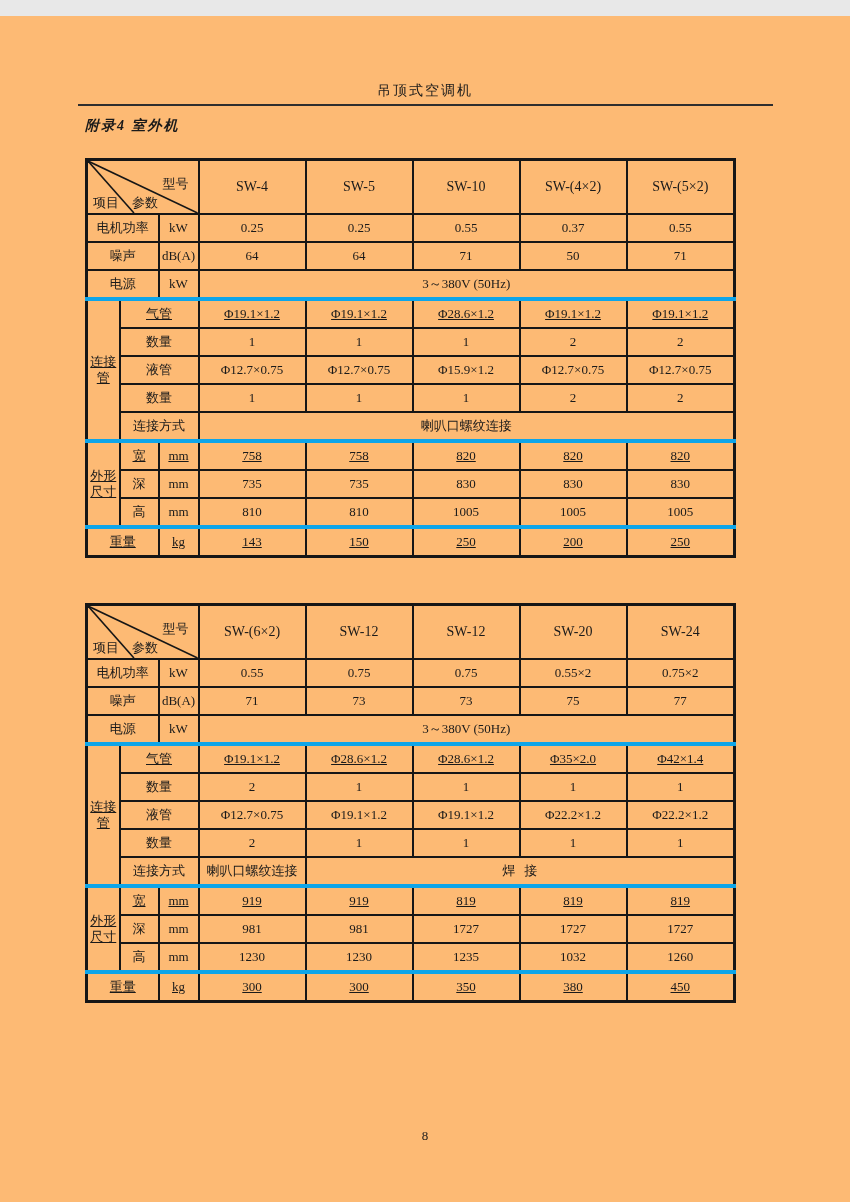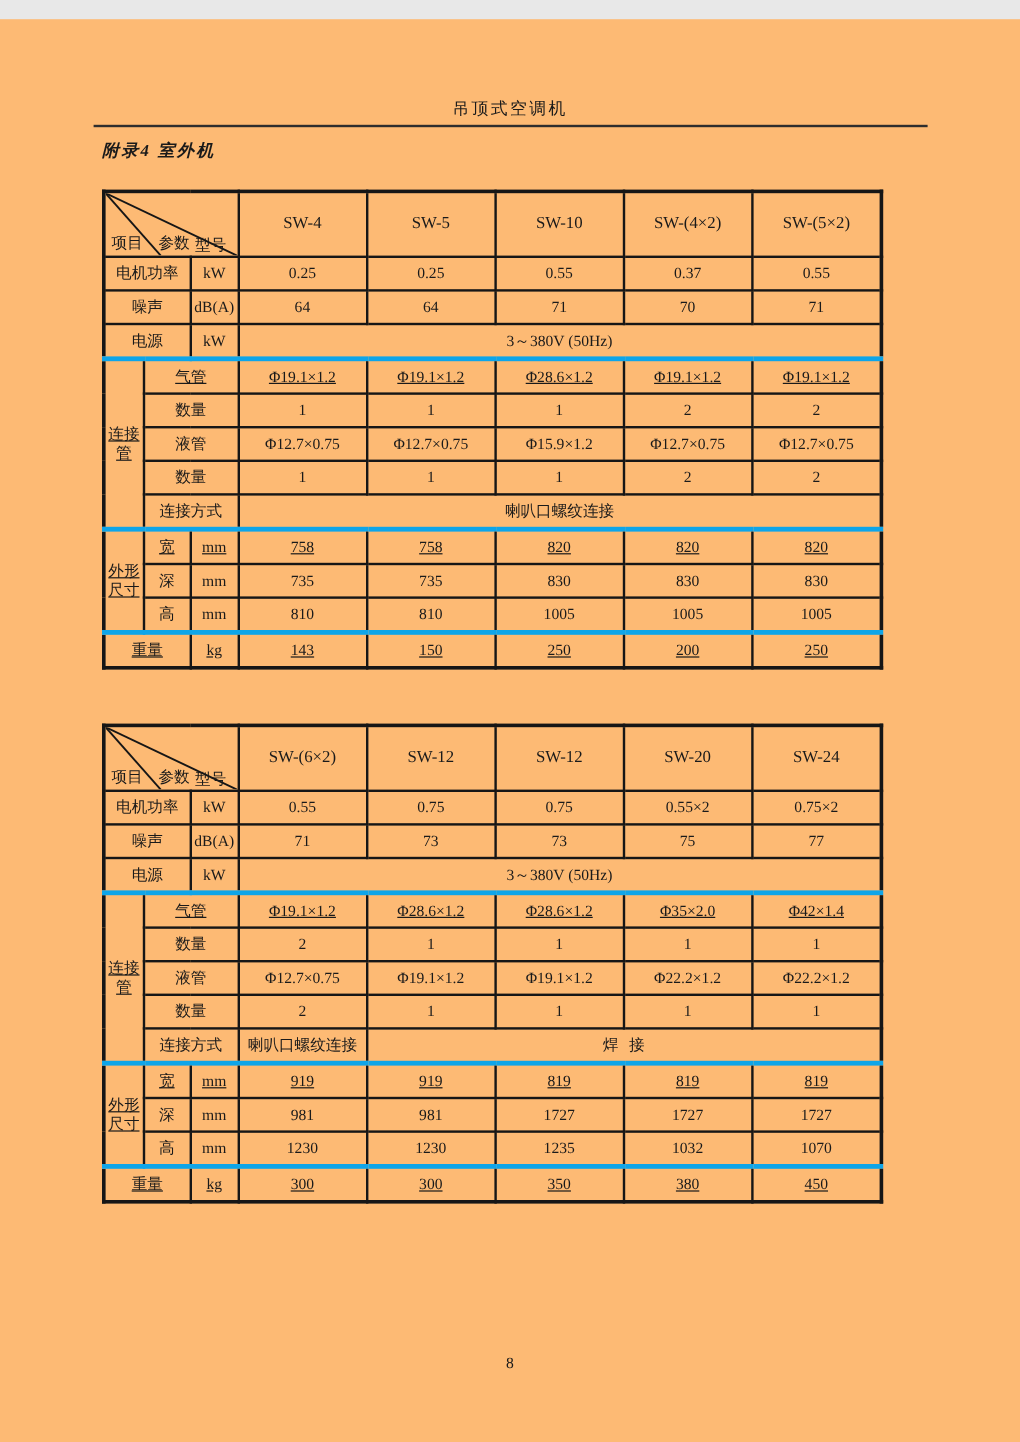--- a/index.html
+++ b/index.html
@@ -30,21 +30,21 @@
   #table2 { top:587px; }
   table.spec td {
     border:2px solid #161616; text-align:center; vertical-align:middle;
     padding:0; height:26px; line-height:1.25; overflow:hidden;
   }
   tr.hdr td { height:52px; font-size:14px; }
   tr.sec td { border-top:4px solid #0ea5e9;text-decoration:underline; }
   td.diag { position:relative; }
   td.diag svg { position:absolute; left:0; top:0; width:100%; height:100%; display:block; }
   td.diag .lbl { position:absolute; font-size:13px; line-height:1; white-space:nowrap; }
-  .lbl-model { top:36px; right:9px; }
+  .lbl-model { top:16px; right:9px; }
   .lbl-item  { left:5px;  bottom:4px; }
   .lbl-param { left:44px; bottom:4px; }
   td.grp { line-height:1.3; }
   td.spread { letter-spacing:9px; text-indent:9px; }
   .note {
     position:absolute; left:85px; top:988px; font-size:13.5px; letter-spacing:1px;
   }
   .note .note-label { margin-right:12px; }
   .page-number {
     position:absolute; top:1112px; left:0; width:850px;
@@ -96,21 +96,21 @@
         <td>0.55</td>
         <td>0.37</td>
         <td>0.55</td>
       </tr>
       <tr>
         <td colspan="2">噪声</td>
         <td>dB(A)</td>
         <td>64</td>
         <td>64</td>
         <td>71</td>
-        <td>70</td>
+        <td>50</td>
         <td>71</td>
       </tr>
       <tr>
         <td colspan="2">电源</td>
         <td>kW</td>
         <td colspan="5">3～380V (50Hz)</td>
       </tr>
       <tr class="sec">
         <td class="grp" rowspan="5">连接管</td>
         <td colspan="2">气管</td>
@@ -296,21 +296,21 @@
         <td>1727</td>
         <td>1727</td>
       </tr>
       <tr>
         <td>高</td>
         <td>mm</td>
         <td>1230</td>
         <td>1230</td>
         <td>1235</td>
         <td>1032</td>
-        <td>1070</td>
+        <td>1260</td>
       </tr>
       <tr class="sec">
         <td colspan="2">重量</td>
         <td>kg</td>
         <td>300</td>
         <td>300</td>
         <td>350</td>
         <td>380</td>
         <td>450</td>
       </tr>

